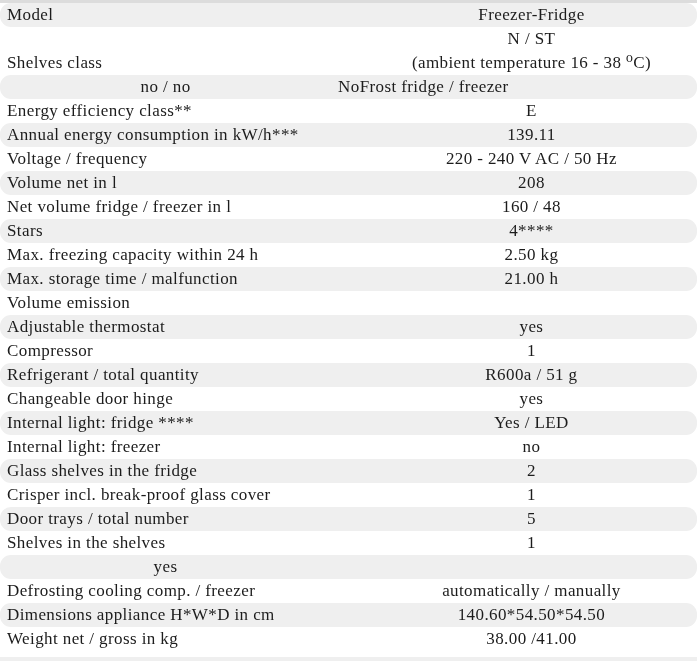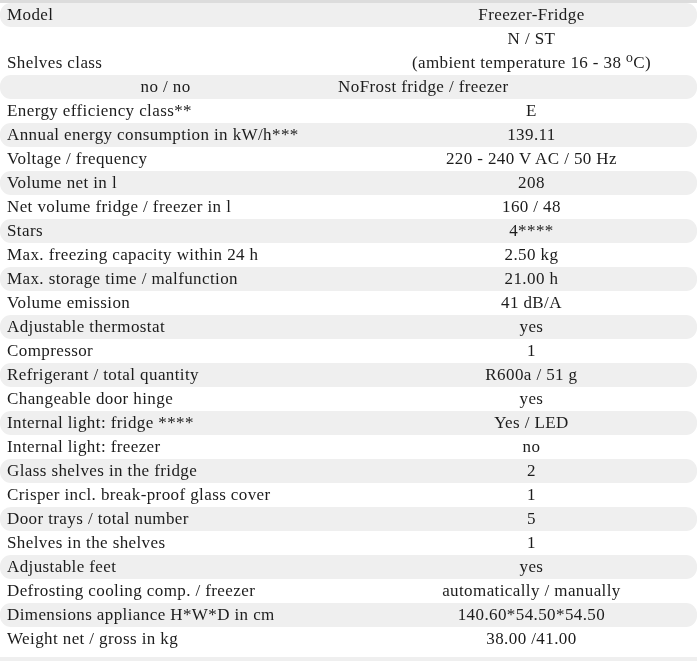--- a/index.html
+++ b/index.html
@@ -133,24 +133,20 @@
   <div class="row stripe">
     <div class="cell label">Max. storage time / malfunction</div>
     <div class="cell value">
       <div class="vline1">21.00 h</div>
 
     </div>
   </div>
 
   <div class="row">
     <div class="cell label">Volume emission</div>
-    <div class="cell value">
-      <div class="vline1">41 dB/A</div>
-
-    </div>
   </div>
 
   <div class="row stripe">
     <div class="cell label">Adjustable thermostat</div>
     <div class="cell value">
       <div class="vline1">yes</div>
 
     </div>
   </div>
 
@@ -220,21 +216,20 @@
 
   <div class="row">
     <div class="cell label">Shelves in the shelves</div>
     <div class="cell value">
       <div class="vline1">1</div>
 
     </div>
   </div>
 
   <div class="row stripe">
-    <div class="cell label">Adjustable feet</div>
     <div class="cell value">
       <div class="vline1">yes</div>
 
     </div>
   </div>
 
   <div class="row">
     <div class="cell label">Defrosting cooling comp. / freezer</div>
     <div class="cell value">
       <div class="vline1">automatically / manually</div>

